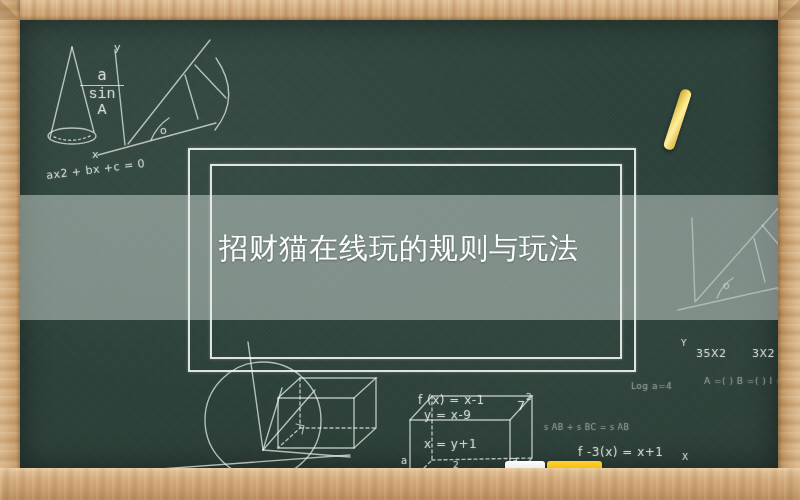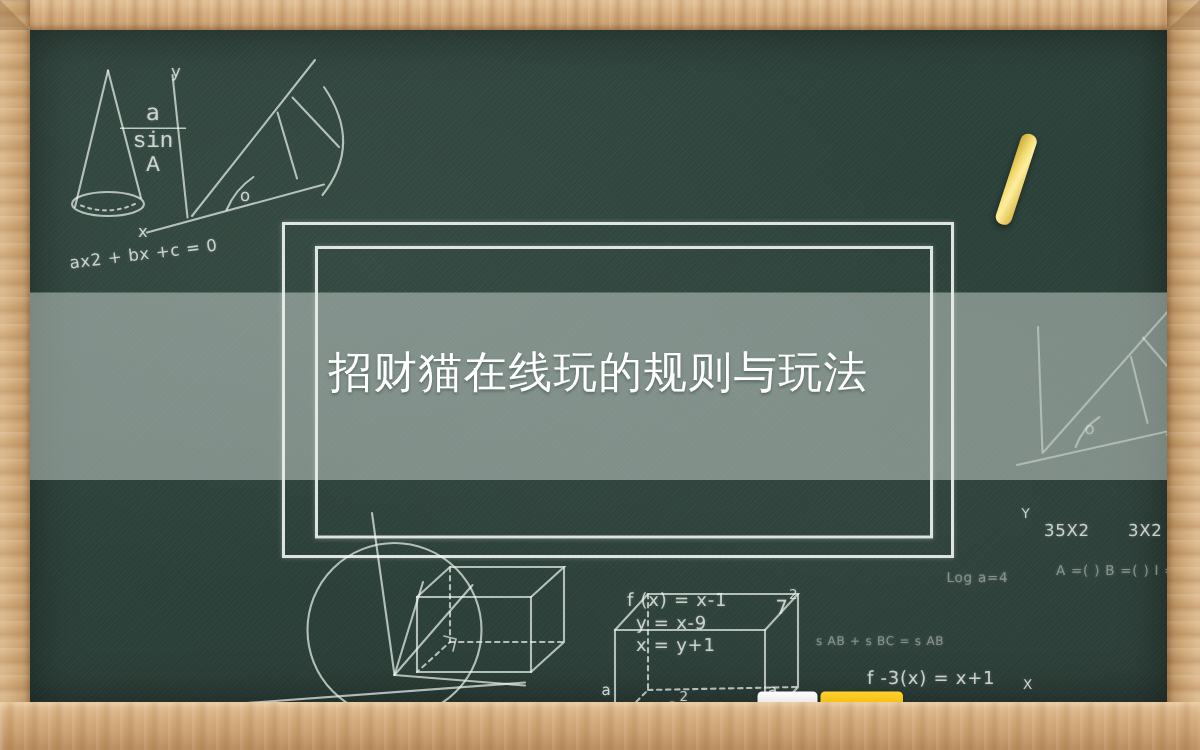--- a/index.html
+++ b/index.html
@@ -269,21 +269,21 @@
         <span class="den">sin A</span>
       </div>
       <div class="chalk-text" style="left:26px; top:143px; font-size:11px; transform:rotate(-7deg);">ax2 + bx +c = 0</div>
       <div class="chalk-text" style="left:94px; top:21px; font-size:11px;">y</div>
       <div class="chalk-text" style="left:72px; top:128px; font-size:11px;">x</div>
       <div class="chalk-text" style="left:140px; top:104px; font-size:11px;">o</div>
       <div class="chalk-text dim" style="left:703px; top:259px; font-size:11px;">o</div>
 
       <div class="chalk-text" style="left:398px; top:373px; font-size:12px;">f (x) = x-1</div>
       <div class="chalk-text" style="left:404px; top:388px; font-size:12px;">y =  x-9</div>
-      <div class="chalk-text" style="left:404px; top:403px; font-size:12px;">x = y+1</div>
+      <div class="chalk-text" style="left:404px; top:417px; font-size:12px;">x = y+1</div>
 
       <div class="chalk-text" style="left:497px; top:378px; font-size:13px;">7</div>
       <div class="chalk-text" style="left:506px; top:372px; font-size:9px;">2</div>
 
       <div class="chalk-text" style="left:424px; top:446px; font-size:13px;">8</div>
       <div class="chalk-text" style="left:433px; top:440px; font-size:9px;">2</div>
 
       <div class="frac" style="left:367px; top:436px; font-size:10px; width:34px;">
         <span class="num">a</span>
         <span class="bar"></span>

